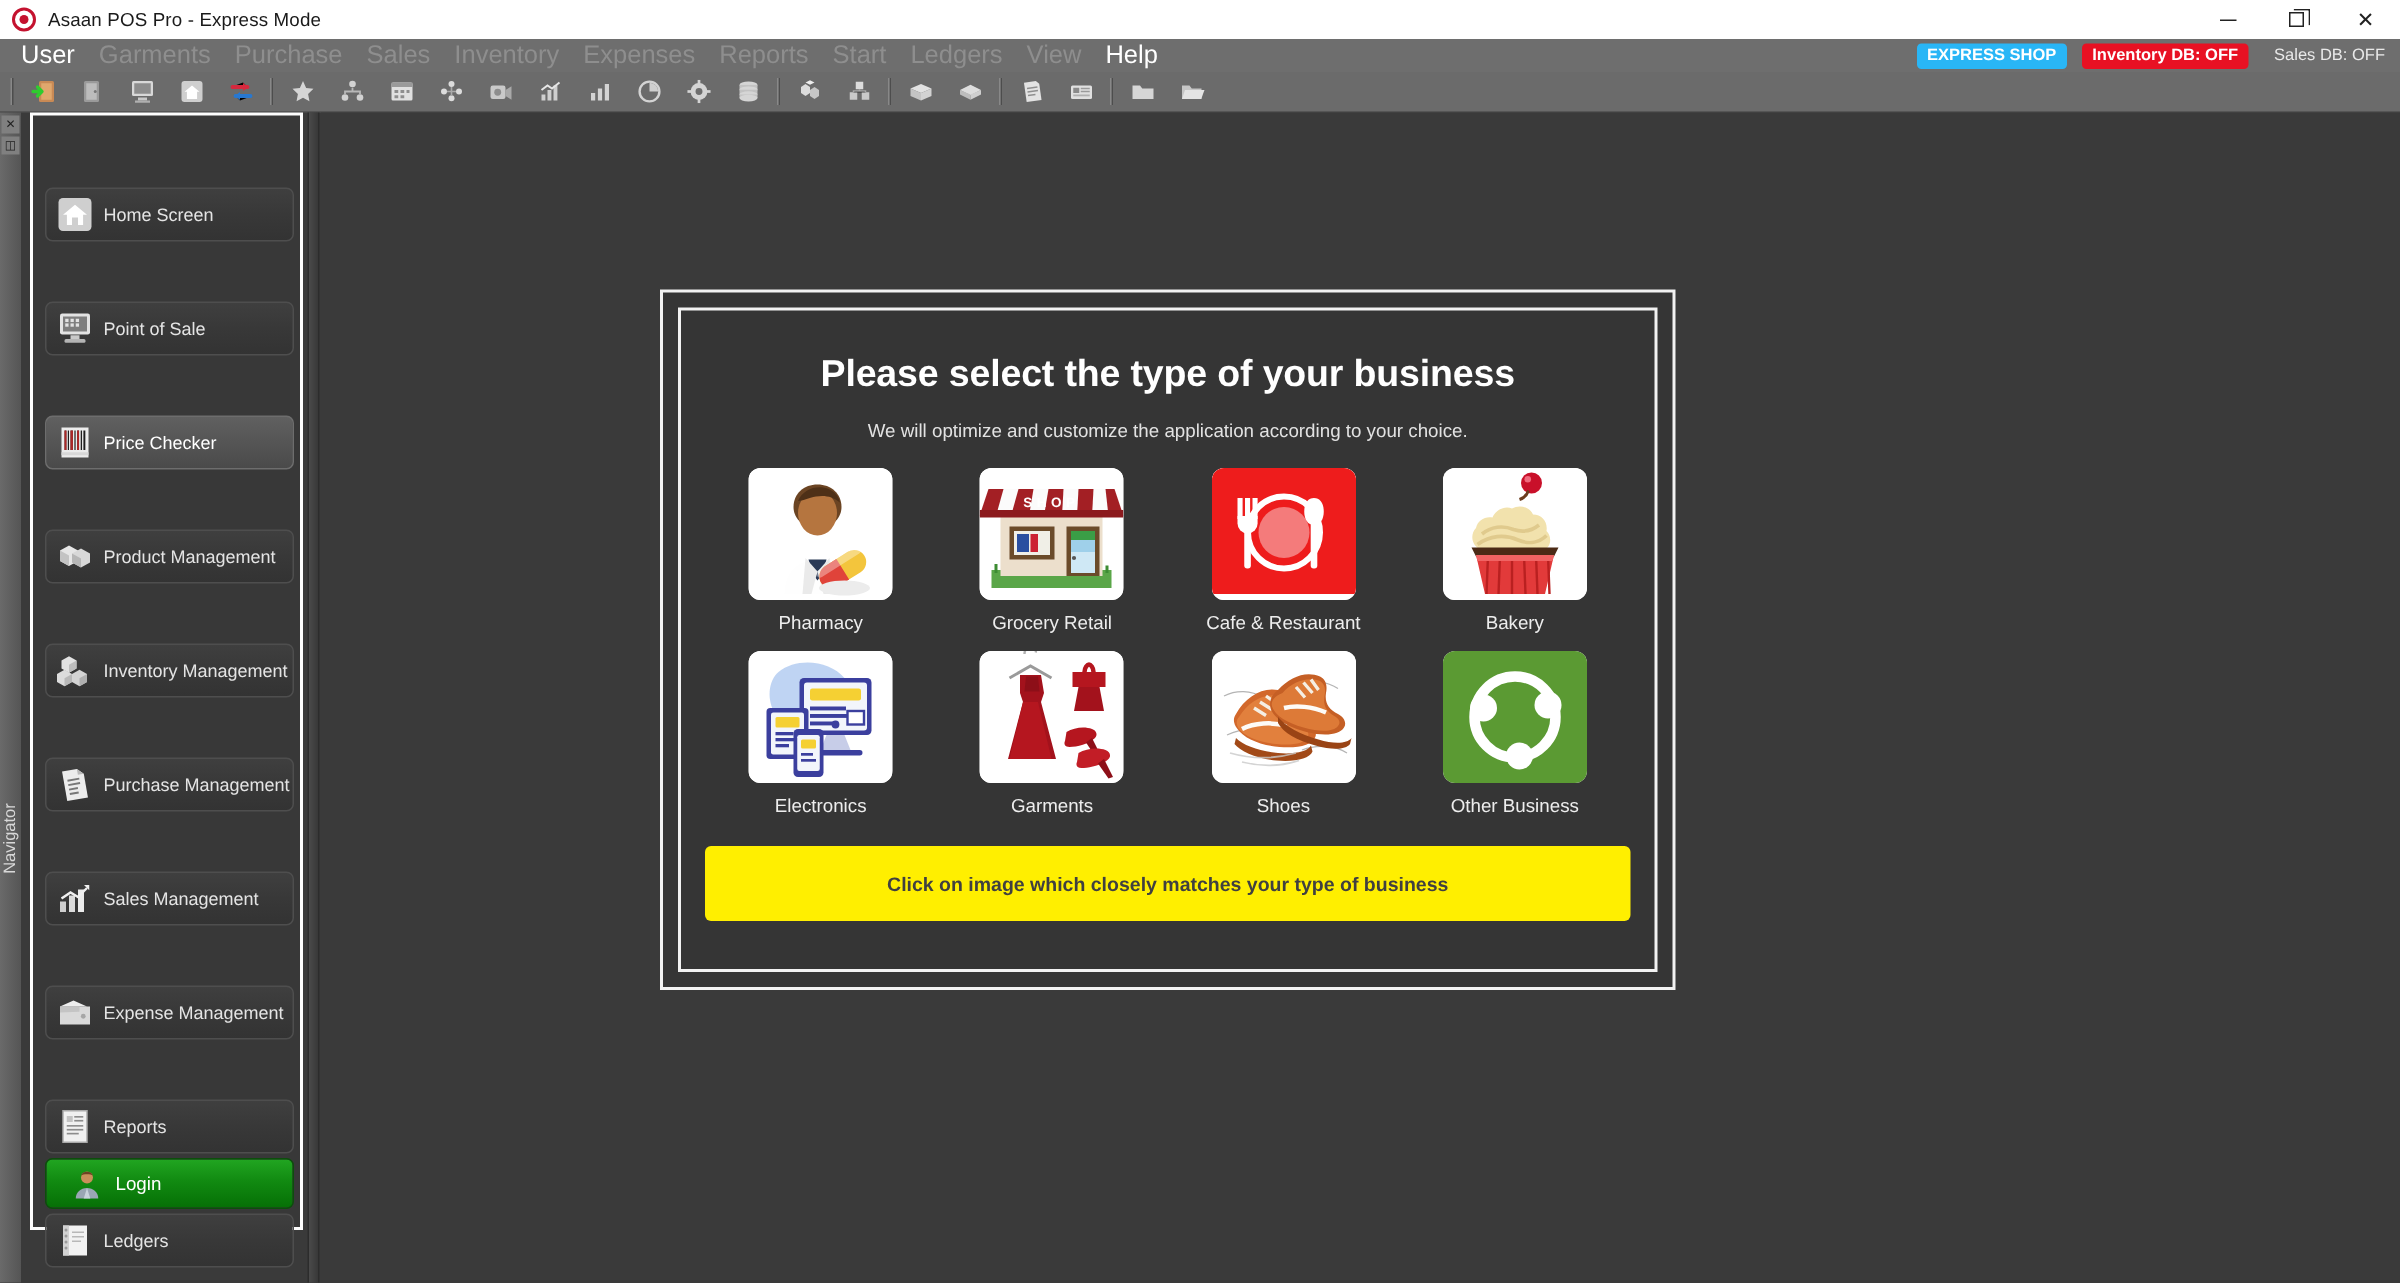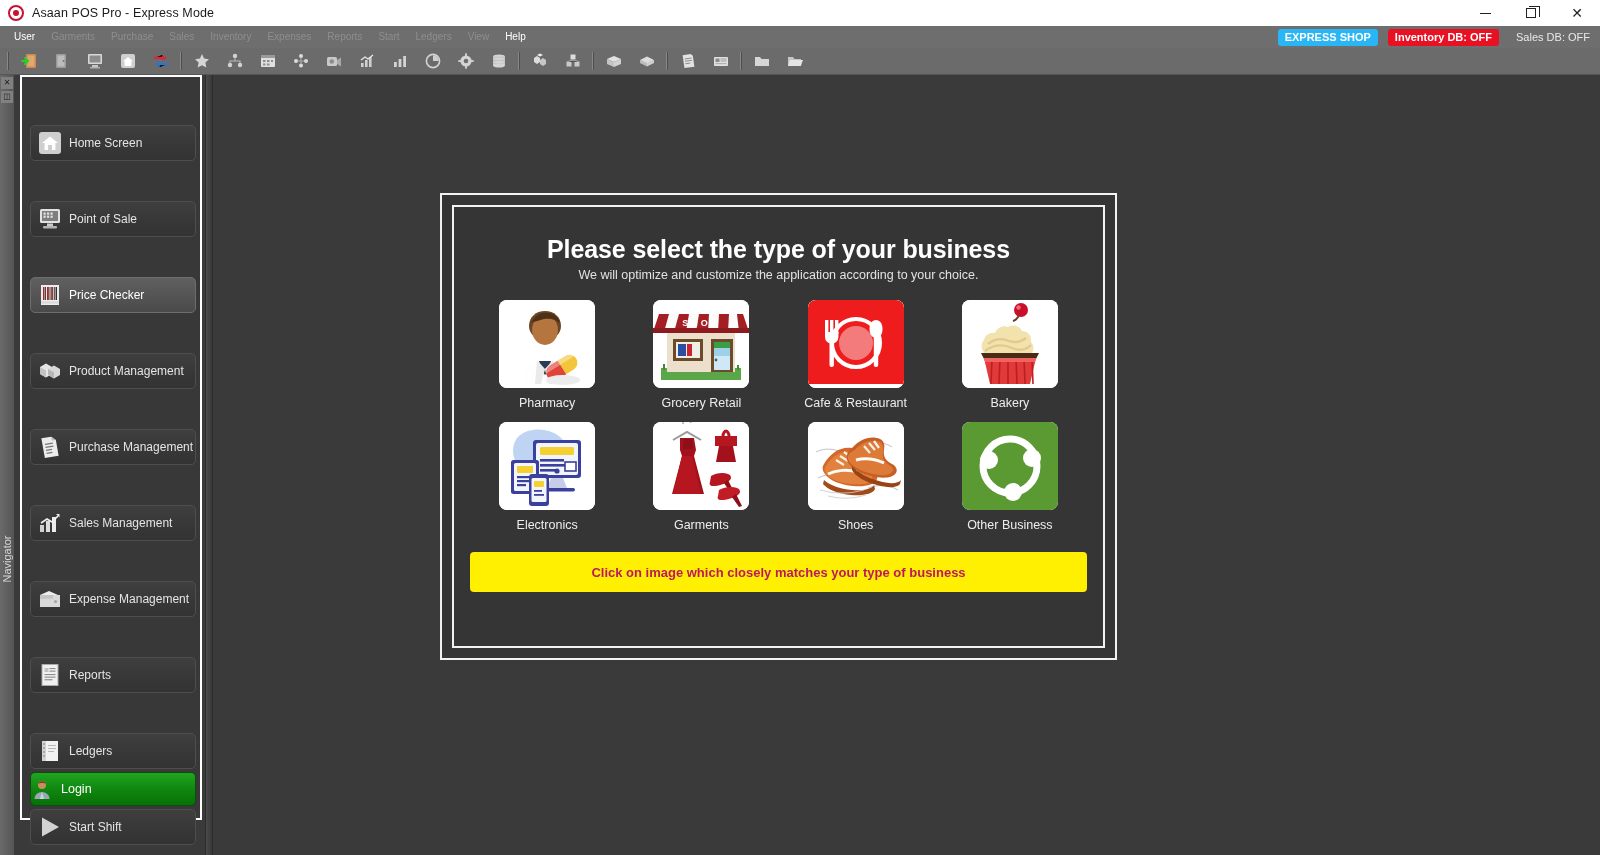--- a/index.html
+++ b/index.html
@@ -55,21 +55,21 @@
 
   
   .menubar {
     height: 22px; width: 100%;
     background: #6e6e6e;
     display: flex; align-items: center;
     padding-left: 6px;
     position: relative;
   }
   .menu-item {
-    font-size: 10px;
+    font-size: 17px;
     padding: 0 8px;
     color: #8e8e8e;
     line-height: 22px;
     white-space: nowrap;
   }
   .menu-item.active { color: #ffffff; }
   .badges {
     position: absolute; right: 8px; top: 0; height: 22px;
     display: flex; align-items: center; gap: 10px;
   }
@@ -158,21 +158,21 @@
   }
   .nav-label { white-space: nowrap; }
 
   .login-btn {
     position: absolute; left: 8px; bottom: 12px;
     width: 166px; height: 34px;
     border-radius: 5px;
     border: 1px solid #0c4e0c;
     background: linear-gradient(to bottom, #21a521 0%, #118a11 45%, #067006 100%);
     display: flex; align-items: center;
-    padding-left: 0;
+    padding-left: 16px;
     color: #ffffff; font-size: 12.5px;
   }
   .login-ico { width: 22px; height: 22px; margin-right: 8px; flex: none; }
 
   
   .panel-divider {
     position: absolute; left: 205px; top: 0;
     width: 8px; height: 780px;
     background: linear-gradient(to right, #4a4a4a, #383838);
     border-left: 1px solid #2c2c2c;
@@ -205,21 +205,21 @@
     color: #ffffff;
     font-size: 25px;
     font-weight: bold;
     letter-spacing: -0.1px;
     margin-top: 10px;
   }
   .dlg-sub {
     text-align: center;
     color: #e2e2e2;
     font-size: 12.5px;
-    margin-top: 4px;
+    margin-top: 16px;
   }
 
   .tile-grid {
     margin-top: 18px;
     display: grid;
     grid-template-columns: repeat(4, 1fr);
     row-gap: 12px;
     justify-items: center;
   }
   .tile {
@@ -237,25 +237,25 @@
   .tile-label {
     margin-top: 8px;
     font-size: 12.5px;
     color: #ededed;
     text-align: center;
     white-space: nowrap;
   }
 
   .hint-banner {
     margin-top: 20px;
-    height: 40px;
+    height: 50px;
     background: #ffef00;
     border-radius: 4px;
     display: flex; align-items: center; justify-content: center;
-    color: #be185d;
+    color: #404040;
     font-size: 13px;
     font-weight: bold;
   }
 </style>
 </head>
 <body>
 
 <div class="titlebar">
   <span class="title-icon">
       <i></i>
@@ -560,20 +560,33 @@
         <div class="nav-item">
           <span class="nav-ico">
             <svg width="26" height="26" viewBox="0 0 26 26">
               <path d="M3 9l6-3.4L15 9v7l-6 3.4L3 16z" fill="#e6e6e6"></path>
               <path d="M3 9l6 3.4V19.4L3 16z" fill="#c3c3c3"></path>
               <path d="M11 11l6-3.4L23 11v6l-6 3.4L11 17z" fill="#d8d8d8"></path>
               <path d="M11 11l6 3.4v6L11 17z" fill="#b6b6b6"></path>
             </svg>
           </span>
           <span class="nav-label">Product Management</span>
+        </div>
+        <div class="nav-item">
+          <span class="nav-ico">
+            <svg width="26" height="26" viewBox="0 0 26 26">
+              <path d="M9 3.5l5 2.8v5.4l-5 2.8-5-2.8V6.3z" fill="#e2e2e2"></path>
+              <path d="M9 9.1l5-2.8v5.4l-5 2.8z" fill="#bdbdbd"></path>
+              <path d="M6 12.5l5 2.8v5.4l-5 2.8-5-2.8v-5.4z" fill="#dcdcdc"></path>
+              <path d="M6 18.1l5-2.8v5.4l-5 2.8z" fill="#b8b8b8"></path>
+              <path d="M16 12.5l5 2.8v5.4l-5 2.8-5-2.8v-5.4z" fill="#d4d4d4"></path>
+              <path d="M16 18.1l5-2.8v5.4l-5 2.8z" fill="#b0b0b0"></path>
+            </svg>
+          </span>
+          <span class="nav-label">Inventory Management</span>
         </div>
         <div class="nav-item">
           <span class="nav-ico">
             <svg width="26" height="26" viewBox="0 0 26 26">
               <g transform="rotate(-10 13 13)">
                 <path d="M6 3h10l4 4v16H6z" fill="#ececec"></path>
                 <path d="M16 3l4 4h-4z" fill="#b9b9b9"></path>
                 <g fill="#777">
                   <rect x="8.5" y="9" width="8" height="1.3"></rect>
                   <rect x="8.5" y="12" width="8" height="1.3"></rect>

